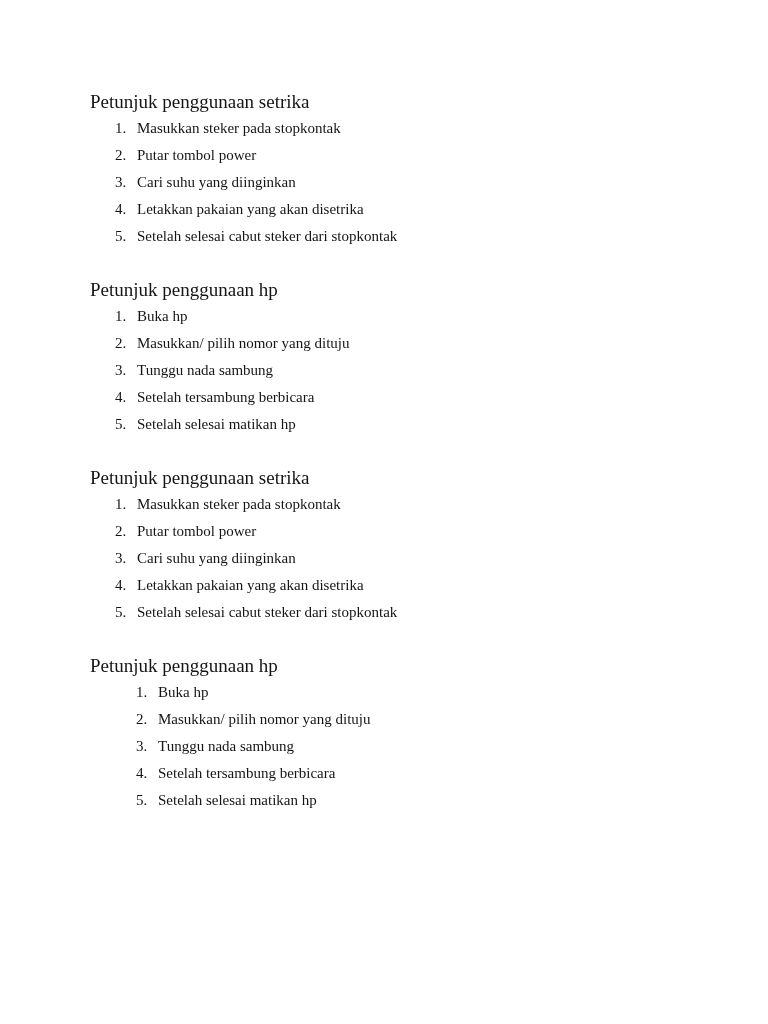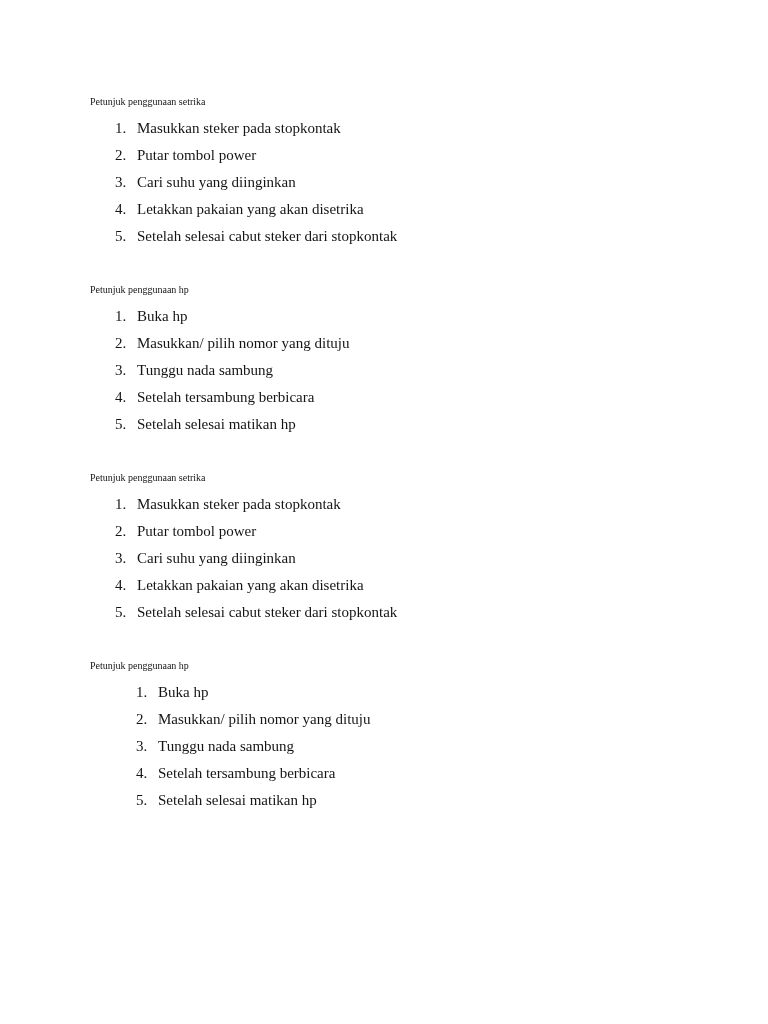--- a/index.html
+++ b/index.html
@@ -22,21 +22,21 @@
     right: 50px;
     font-family: "Liberation Serif", serif;
     font-size: 15px;
     color: #151515;
   }
   .doc-section {
     margin: 0 0 26px 0;
   }
   .section-title {
     margin: 0;
-    font-size: 10px;
+    font-size: 19px;
     font-weight: 400;
     line-height: 27px;
   }
   ol.instruction-list {
     list-style: none;
     margin: 0;
     padding: 0 0 0 25px;
   }
   ol.instruction-list li {
     display: flex;

